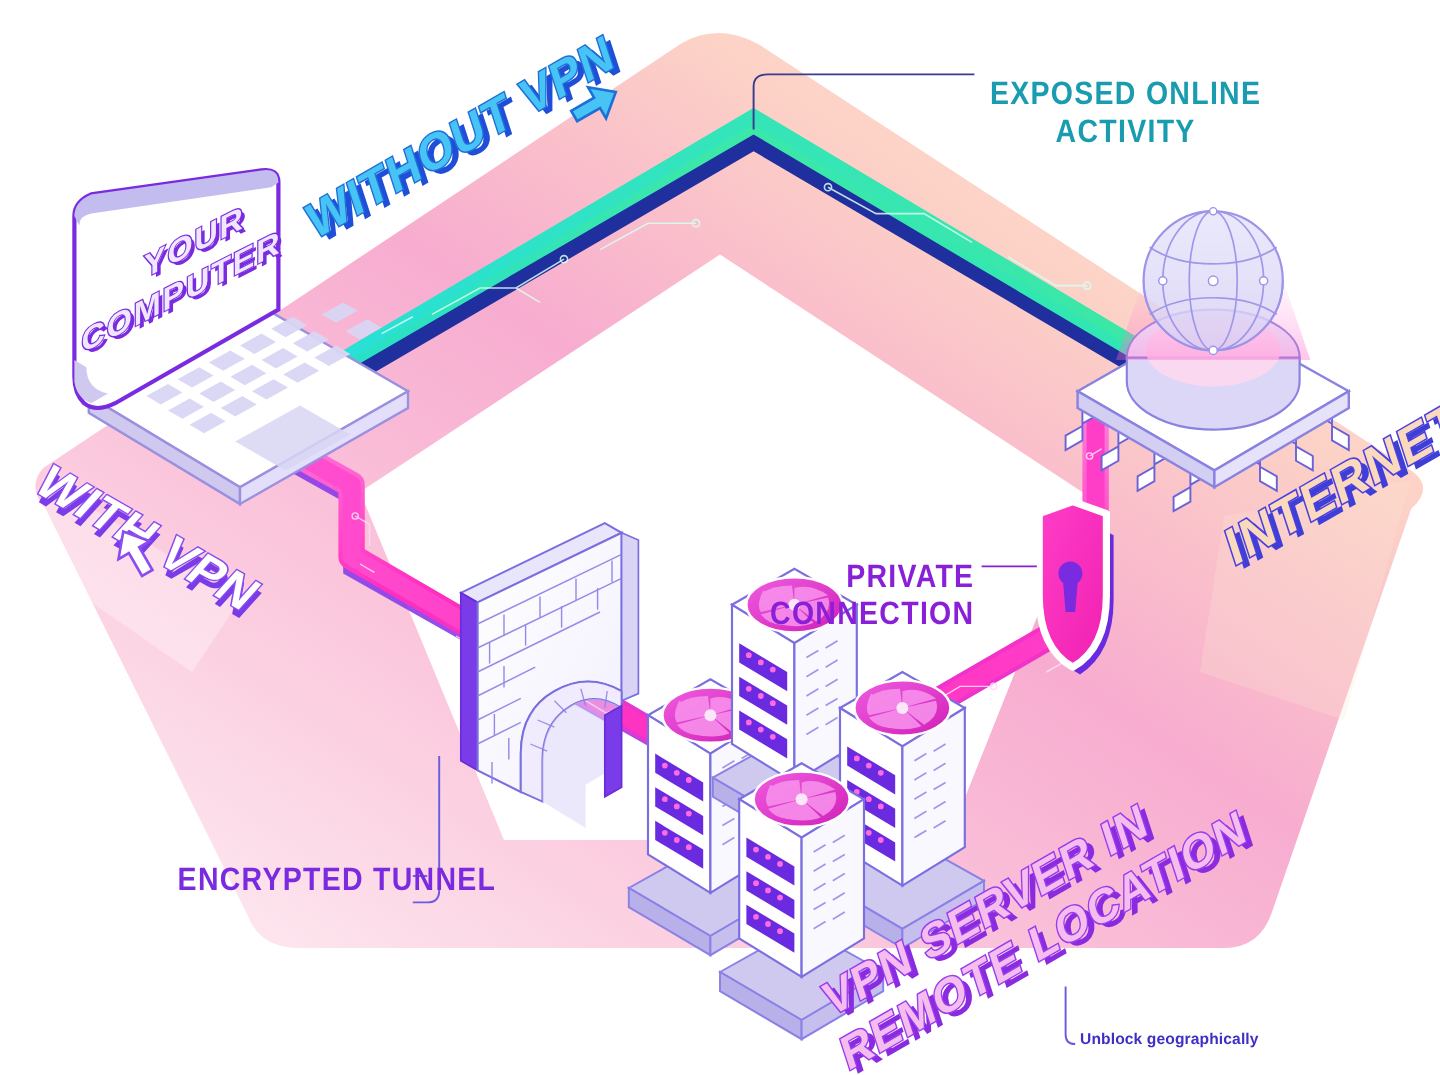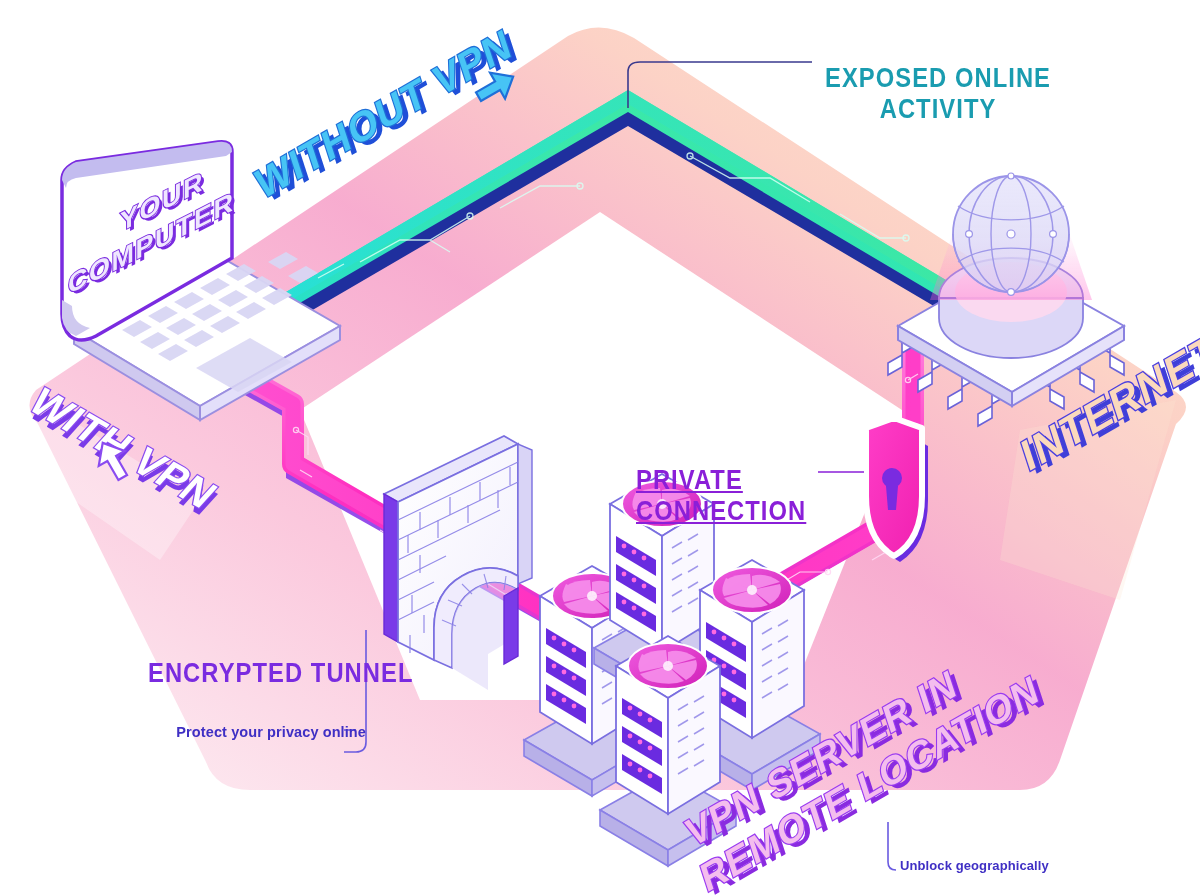--- a/index.html
+++ b/index.html
@@ -15,22 +15,22 @@
     font-weight:bold;font-size:27px;line-height:31px;
     letter-spacing:1.2px;
     transform:scaleX(.88);transform-origin:left top;
   }
   .callout .big.r{transform-origin:right top;}
   .callout .sub{
     font-weight:bold;font-size:14.5px;line-height:22px;letter-spacing:.1px;
     color:#3f2fc4;
   }
   #c-exposed{left:825px;top:45px;color:#1a9cb0;text-align:center;}
-  #c-private{left:612px;top:447px;color:#8a1fd8;width:200px;text-decoration:underline;}
-  #c-tunnel{left:148px;top:640px;color:#7a2be0;}
+  #c-private{left:612px;top:447px;color:#8a1fd8;text-align:right;width:200px;}
+  #c-tunnel{left:148px;top:700px;color:#7a2be0;}
   #c-tunnel .sub{text-align:right;width:218px;}
   #c-unblock{left:900px;top:838px;color:#3f2fc4;}
   #c-unblock .sub{line-height:19px;font-size:13px;}
 </style>
 </head>
 <body>
 
 <div id="stage">
 
   <svg class="layer" viewBox="0 0 1200 896">
@@ -540,21 +540,20 @@
 ACTIVITY</div>
   </div>
 
   <div class="callout" id="c-private">
     <div class="big r">PRIVATE
 CONNECTION</div>
   </div>
 
   <div class="callout" id="c-tunnel">
     <div class="big">ENCRYPTED TUNNEL</div>
-    <div class="sub" style="margin-top:14px">Protect your privacy online</div>
   </div>
 
   <div class="callout" id="c-unblock">
     <div class="sub">Unblock geographically</div>
     <div class="sub">restricted content</div>
   </div>
 
 </div>
 
 </body></html>

